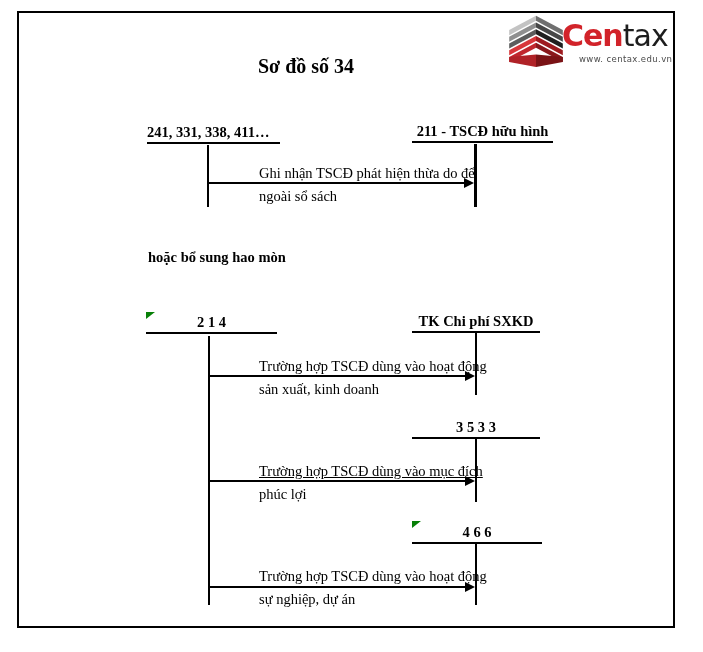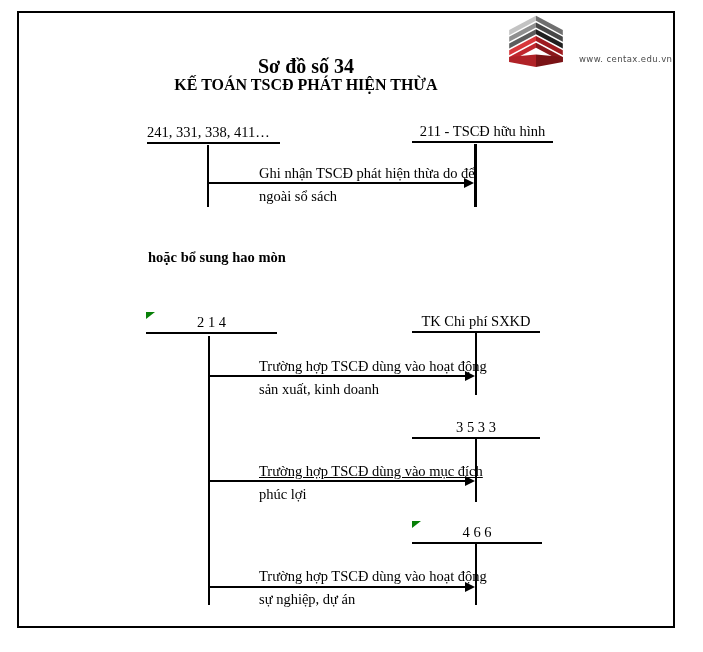--- a/index.html
+++ b/index.html
@@ -5,21 +5,21 @@
   html,body{margin:0;padding:0;background:#fff;}
   body{
     position:relative;width:703px;height:652px;overflow:hidden;
     font-family:"Liberation Serif",serif;color:#000;
   }
   .frame{position:absolute;left:17px;top:11px;width:654px;height:613px;border:2px solid #000;background:#fff;}
   .title-block{position:absolute;left:96px;top:57px;width:420px;text-align:center;font-weight:bold;}
   .title-line1{font-size:20px;line-height:18px;}
   .title-line2{font-size:16px;line-height:19px;}
 
-  .acct{position:absolute;border-bottom:2px solid #000;font-weight:normal;font-size:14.5px;line-height:20px;white-space:nowrap;}
+  .acct{position:absolute;border-bottom:2px solid #000;font-weight:bold;font-size:14.5px;line-height:20px;white-space:nowrap;}
   .acct.center{text-align:center;}
   .stem{position:absolute;width:2px;background:#000;}
   .flow-arrow{position:absolute;height:2px;background:#000;}
   .flow-arrow::after{
     content:"";position:absolute;right:-10px;top:-4px;width:0;height:0;
     border-left:10px solid #000;border-top:5px solid transparent;border-bottom:5px solid transparent;
   }
   .flow-label{position:absolute;font-size:14.5px;line-height:18px;white-space:nowrap;margin-left:44px;}
   .note{position:absolute;left:148px;top:246px;width:430px;font-weight:bold;font-size:14.5px;line-height:22px;}
   .marker{position:absolute;width:0;height:0;border-top:7px solid #078007;border-right:9px solid transparent;}
@@ -46,26 +46,28 @@
     <polygon points="4,34 36,17 36,23 4,40" fill="#5c5c5c"></polygon>
     <polygon points="36,17 68,34 68,40 36,23" fill="#1f1f1f"></polygon>
 
     <polygon points="4,42 36,25 36,31 4,48" fill="#d8363a"></polygon>
     <polygon points="36,25 68,42 68,48 36,31" fill="#9e1b1f"></polygon>
     <polygon points="4,50 36,33 36,39 4,56" fill="#c1272d"></polygon>
     <polygon points="36,33 68,50 68,56 36,39" fill="#8a181c"></polygon>
     <polygon points="4,50 4,56 36,62 36,47" fill="#b02227"></polygon>
     <polygon points="68,50 68,56 36,62 36,47" fill="#7a1316"></polygon>
   </svg>
+  <div class="brand">
+    <span class="red" style="color:#d2232a;">Cen</span><span class="dark" style="color:#1d1d1d;">tax</span>
+  </div>
   <div class="brand-url" style="color:#4a4a4a;">www. centax.edu.vn</div>
 </div>
 
 <div class="title-block">
   <div class="title-line1">Sơ đồ số 34</div>
-  <div class="title-line2">KẾ TOÁN TSCĐ PHÁT HIỆN THỪA</div>
 </div>
 
 <div class="acct" style="left:147px;top:122px;width:133px;">241, 331, 338, 411…</div>
 <div class="acct center" style="left:412px;top:121px;width:141px;">211 - TSCĐ hữu hình</div>
 <div class="stem" style="left:207px;top:145px;height:62px;"></div>
 <div class="stem" style="left:474px;top:144px;height:63px;width:3px;"></div>
 <div class="flow-arrow" style="left:209px;top:182px;width:255px;"></div>
 <div class="flow-label" style="left:215px;top:164px;">Ghi nhận TSCĐ phát hiện thừa do để</div>
 <div class="flow-label" style="left:215px;top:187px;">ngoài sổ sách</div>
 

